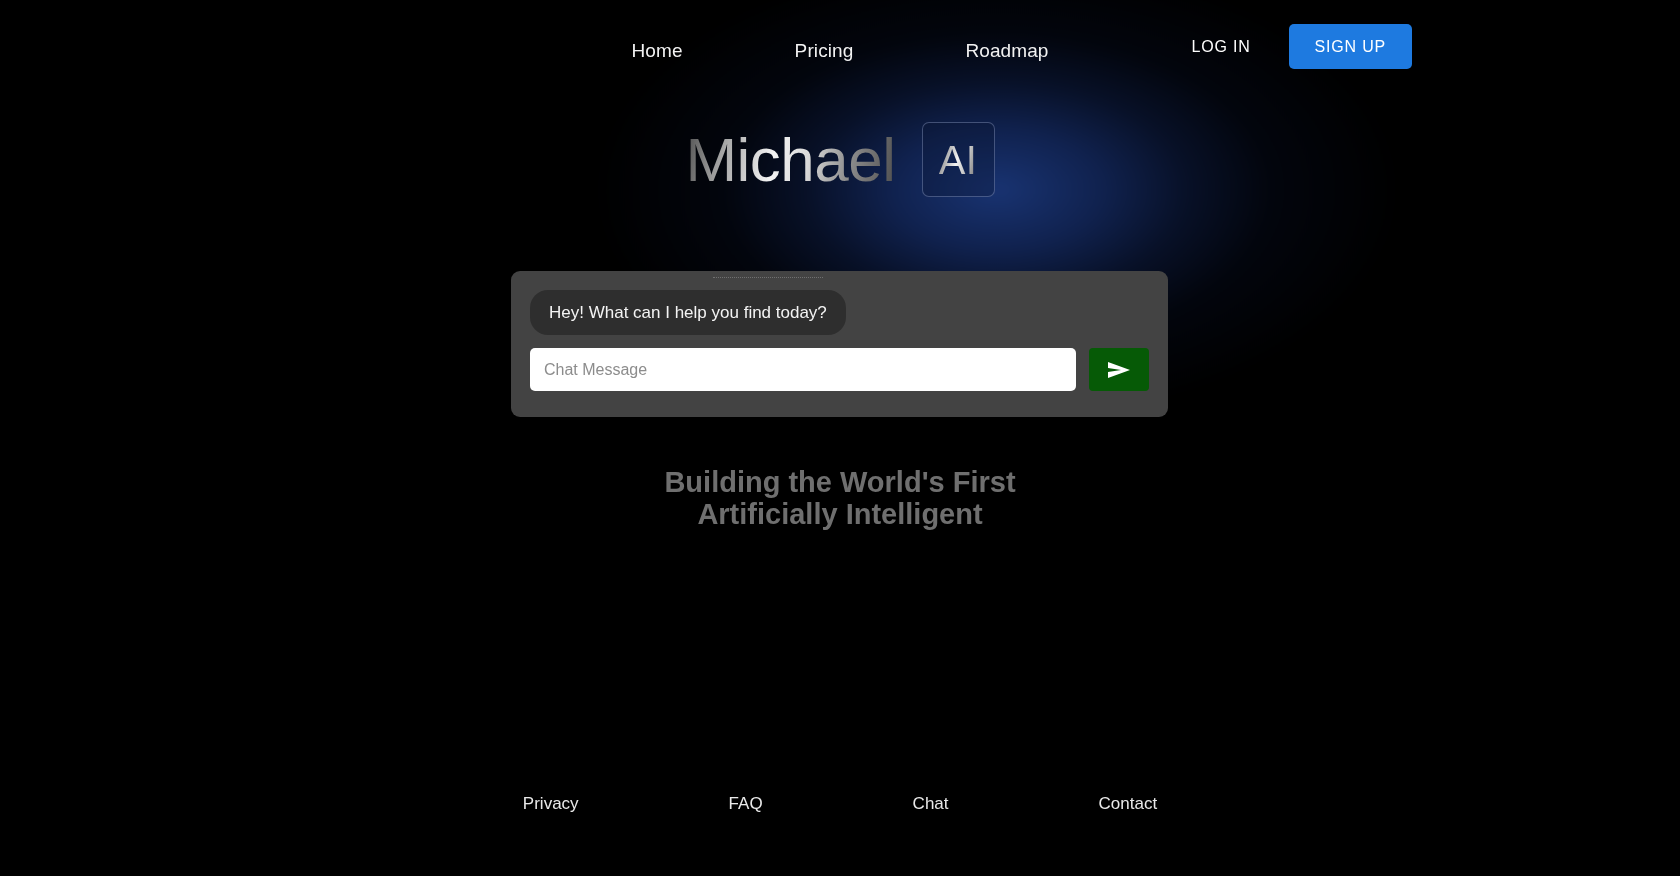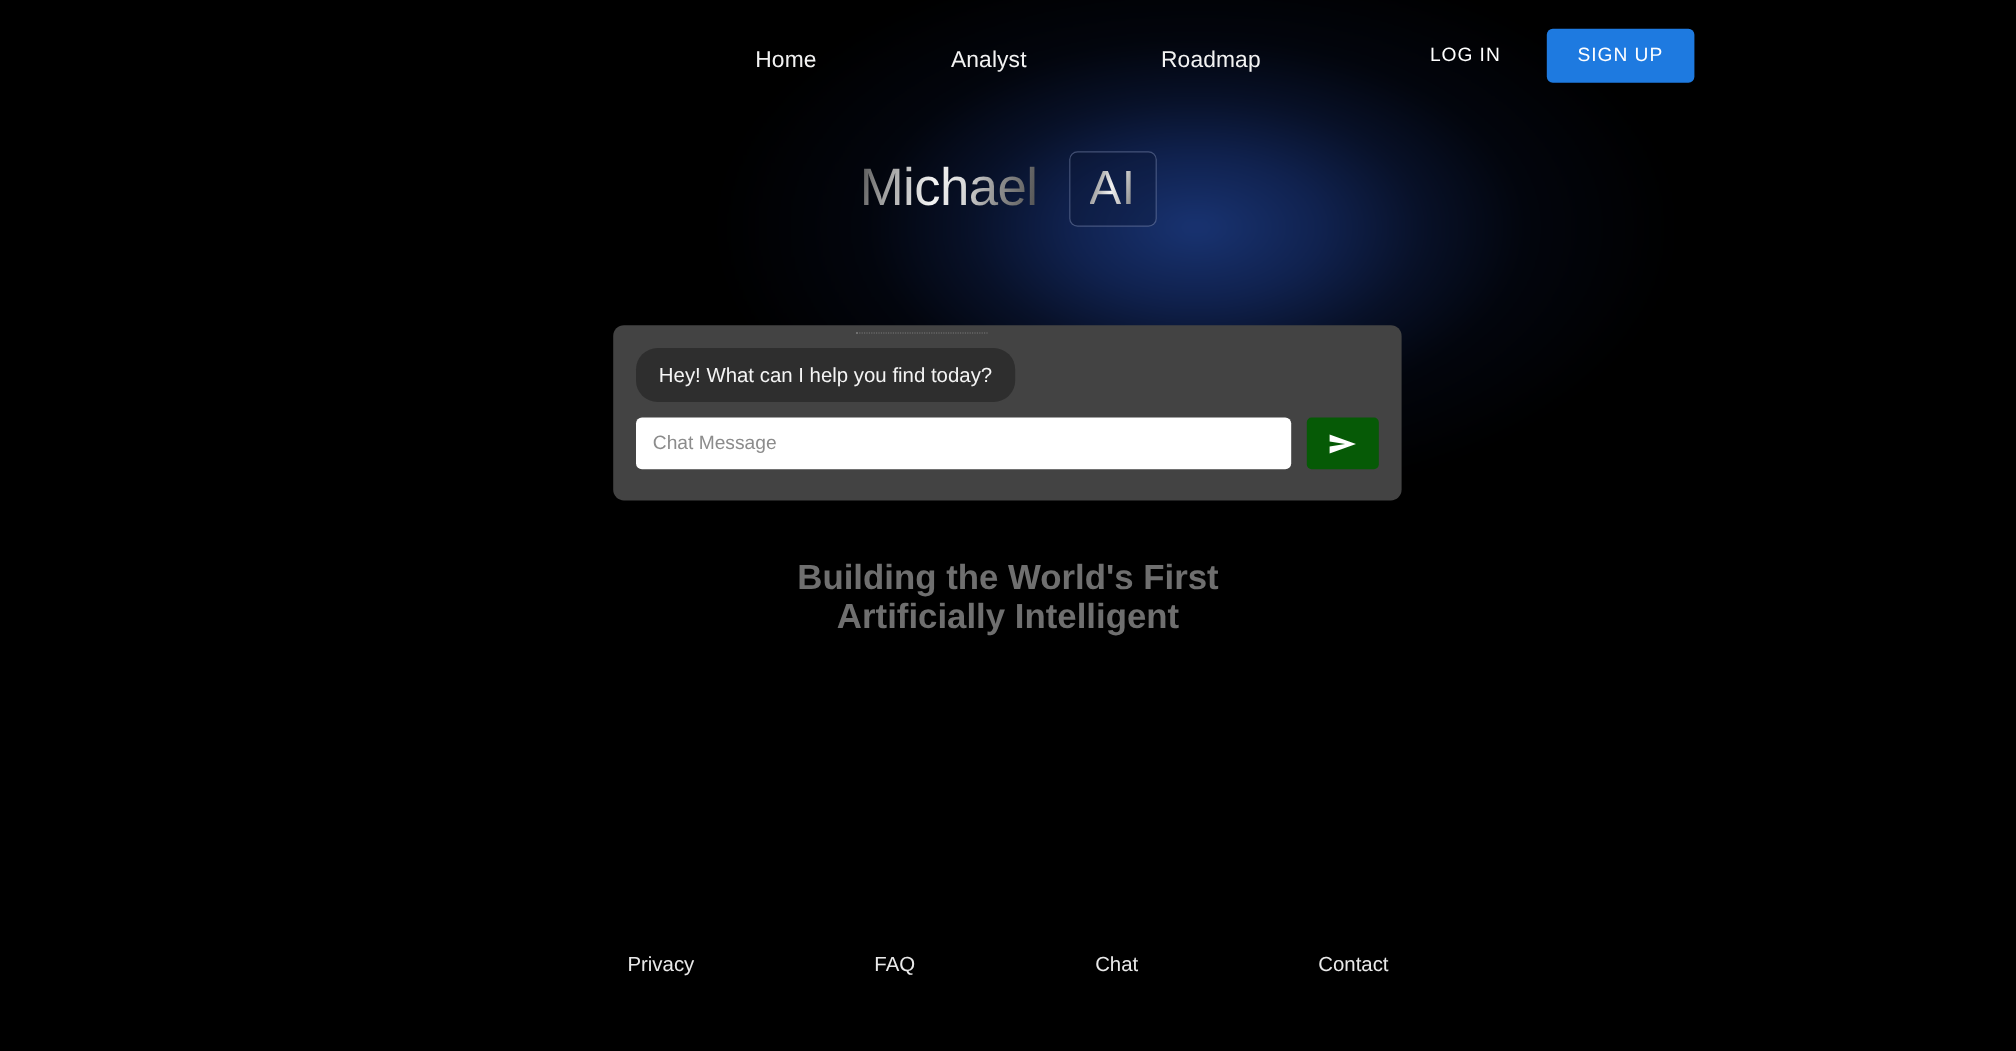--- a/index.html
+++ b/index.html
@@ -106,41 +106,41 @@
     top:122px;
     width:1680px;
     display:flex;
     align-items:center;
     justify-content:center;
     gap:26px;
     z-index:3;
   }
 
   #logo-wordmark {
-    font-size:44px;
+    font-size:62px;
     line-height:70px;
     font-weight:400;
     letter-spacing:-0.5px;
     background:linear-gradient(100deg,
       #4a4a4a 0%,
       #9b9b9b 16%,
       #f4f4f4 42%,
       #d8d8d8 58%,
       #8e8e8e 76%,
       #4c4c4c 100%);
     -webkit-background-clip:text;
     background-clip:text;
     color:transparent;
     -webkit-text-fill-color:transparent;
     white-space:nowrap;
   }
 
   #logo-ai-box {
     width:73px;
-    height:63px;
+    height:75px;
     border:1px solid rgba(150,165,205,0.40);
     border-radius:7px;
     background:rgba(10,20,48,0.30);
     display:flex;
     align-items:center;
     justify-content:center;
     text-align:center;
   }
 
   #logo-ai-text {
@@ -265,21 +265,21 @@
 </style>
 </head>
 <body>
 
 <div id="hero-glow"></div>
 
 <nav id="topnav">
 
   <div class="nav-center">
     <a class="nav-link">Home</a>
-    <a class="nav-link">Analyst</a>
+    <a class="nav-link">Pricing</a>
     <a class="nav-link">Roadmap</a>
   </div>
 
   <div class="nav-right">
     <a id="login-button">LOG IN</a>
     <button id="signup-button">SIGN UP</button>
   </div>
 
 </nav>
 

